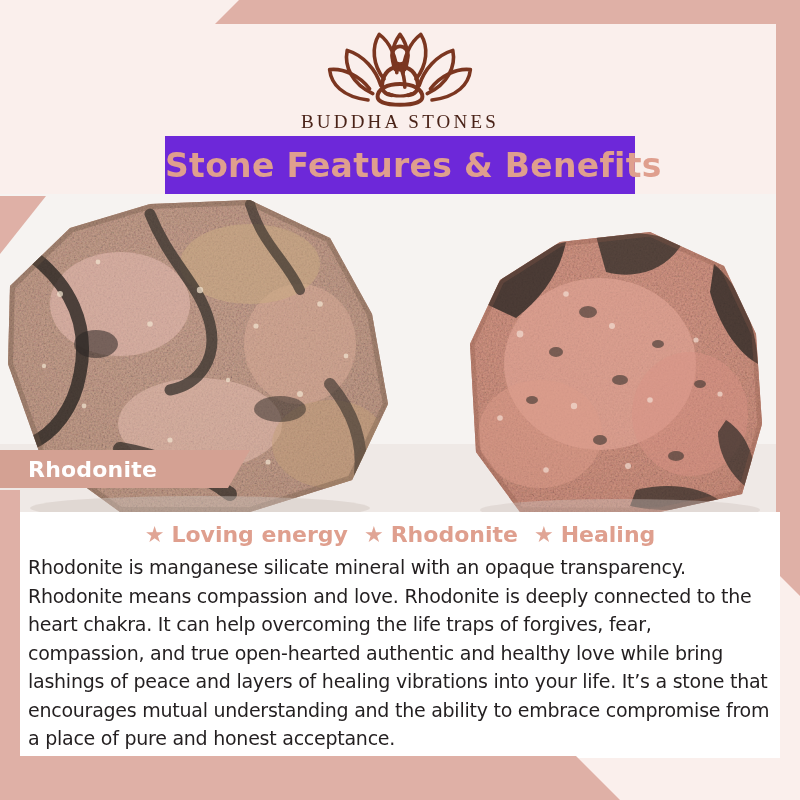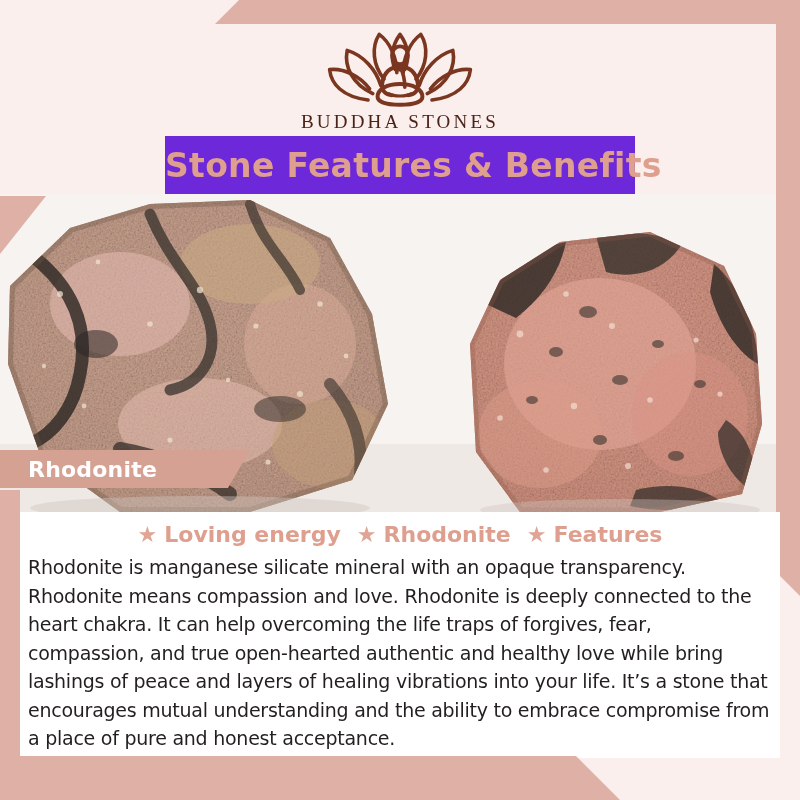--- a/index.html
+++ b/index.html
@@ -283,19 +283,19 @@
       <div class="feature">
         <span class="star">★</span>
         <span class="feature-label">Loving energy</span>
       </div>
       <div class="feature">
         <span class="star">★</span>
         <span class="feature-label">Rhodonite</span>
       </div>
       <div class="feature">
         <span class="star">★</span>
-        <span class="feature-label">Features</span>
+        <span class="feature-label">Healing</span>
       </div>
     </div>
     <p class="body-text">Rhodonite is manganese silicate mineral with an opaque transparency. Rhodonite means compassion and love. Rhodonite is deeply connected to the heart chakra. It can help overcoming the life traps of forgives, fear, compassion, and true open-hearted authentic and healthy love while bring lashings of peace and layers of healing vibrations into your life. It’s a stone that encourages mutual understanding and the ability to embrace compromise from a place of pure and honest acceptance.</p>
   </div>
 
 </div>
 
 </body></html>

